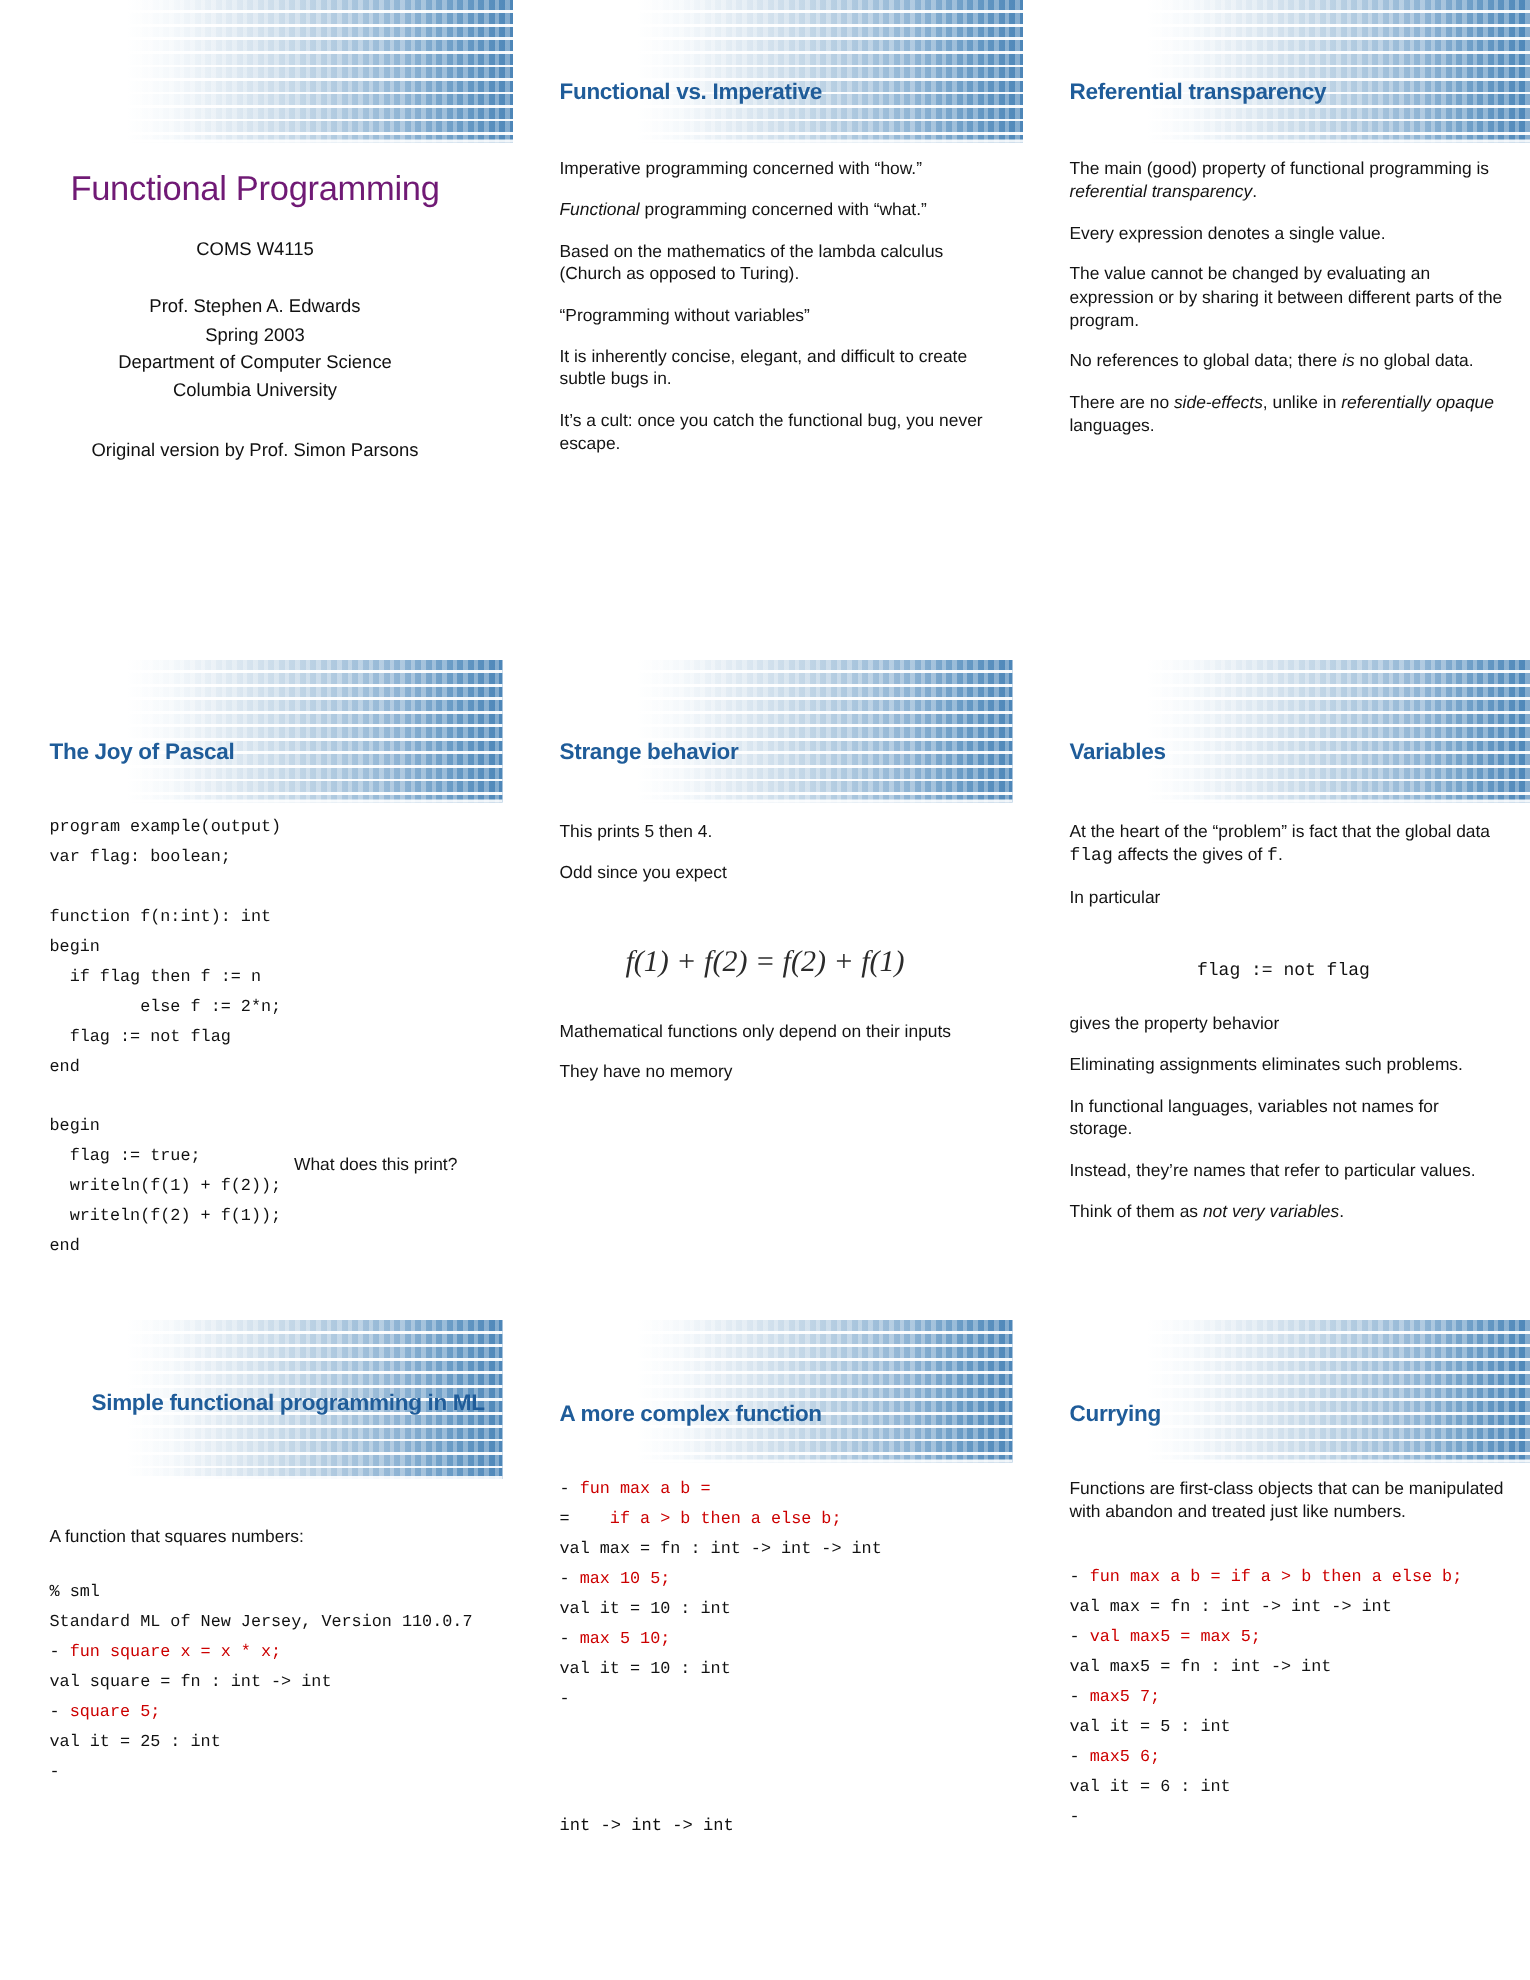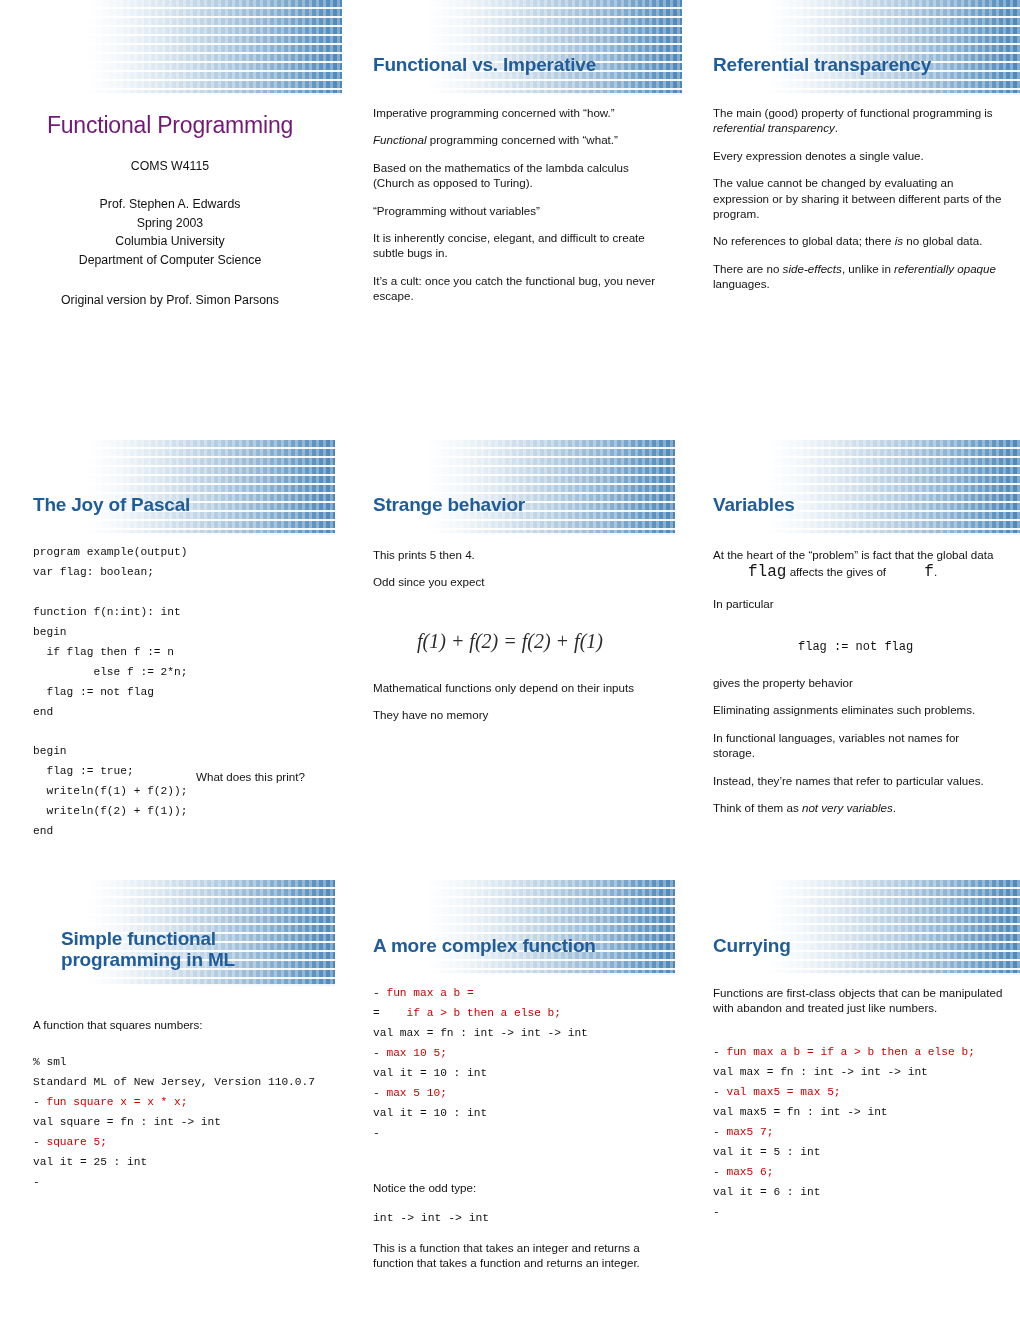--- a/index.html
+++ b/index.html
@@ -64,21 +64,21 @@
   
   .slide-title {
     position: absolute;
     font-weight: bold;
     color: #1F5C99;
     letter-spacing: -0.2px;
     line-height: 1.12;
     z-index: 3;
   }
   .title-heading {
-    font-size: 19px;
+    font-size: 15px;
   }
   .title-cover {
     font-size: 23px;
     color: #701a75;
     font-weight: normal;
   }
 
   
   .body {
     position: absolute;
@@ -107,22 +107,21 @@
     font-family: "Liberation Mono", "DejaVu Sans Mono", monospace;
     font-size: 11.2px;
     line-height: 1.78;
     white-space: pre;
     color: #111111;
   }
   .code .red { color: #CC0000; }
 
   .inline-code {
     font-family: "Liberation Mono", "DejaVu Sans Mono", monospace;
-    font-size: 16px;
-    margin-left: 35px;
+    font-size: 12px;
   }
 
   .code-callout {
     position: absolute;
     font-family: "Liberation Mono", "DejaVu Sans Mono", monospace;
     font-size: 12px;
     white-space: pre;
     color: #111111;
   }
 
@@ -147,22 +146,22 @@
 
 <div class="deck">
 
   <div class="slide" style="left:0;top:0;width:340px;height:440px;">
     <div class="banner" style="left:85px;width:257px;"></div>
     <div class="slide-title title-cover" style="left:0;top:113px;width:340px;text-align:center;">Functional Programming</div>
     <div class="cover-meta" style="left:0;top:157px;width:340px;">
       <div class="sub">COMS W4115</div>
       <div>Prof. Stephen A. Edwards</div>
       <div>Spring 2003</div>
+      <div>Department of Computer Science</div>
       <div>Columbia University</div>
-      <div>Department of Computer Science</div>
       <div class="orig">Original version by Prof. Simon Parsons</div>
     </div>
   </div>
 
   <div class="slide" style="left:340px;top:0;width:340px;height:440px;">
     <div class="banner" style="left:85px;width:257px;"></div>
     <div class="slide-title title-heading" style="left:33px;top:54px;width:300px;">Functional vs. Imperative</div>
     <div class="body" style="left:33px;top:105px;width:290px;">
       <p>Imperative programming concerned with “how.”</p>
       <p><i>Functional</i><span> programming concerned with “what.”</span></p>
@@ -256,27 +255,21 @@
     <div class="banner" style="left:85px;width:250px;"></div>
     <div class="slide-title title-heading" style="left:33px;top:55px;width:300px;">A more complex function</div>
     <div class="code" style="left:33px;top:104px;width:300px;"><span><span>- </span><span class="red">fun max a b =</span></span>
 <span><span>= </span><span class="red">   if a &gt; b then a else b;</span></span>
 <span><span>val max = fn : int -&gt; int -&gt; int</span></span>
 <span><span>- </span><span class="red">max 10 5;</span></span>
 <span><span>val it = 10 : int</span></span>
 <span><span>- </span><span class="red">max 5 10;</span></span>
 <span><span>val it = 10 : int</span></span>
 <span><span>-</span></span></div>
-    <div class="body" style="left:33px;top:300px;width:290px;">
-      <p>Notice the odd type:</p>
-    </div>
     <div class="code-callout" style="left:33px;top:332px;font-size:11.4px;">int -&gt; int -&gt; int</div>
-    <div class="body" style="left:33px;top:360px;width:290px;">
-      <p>This is a function that takes an integer and returns a function that takes a function and returns an integer.</p>
-    </div>
   </div>
 
   <div class="slide" style="left:680px;top:880px;width:340px;height:440px;">
     <div class="banner" style="left:85px;width:255px;"></div>
     <div class="slide-title title-heading" style="left:33px;top:55px;width:300px;">Currying</div>
     <div class="body" style="left:33px;top:105px;width:290px;">
       <p>Functions are first-class objects that can be manipulated with abandon and treated just like numbers.</p>
     </div>
     <div class="code" style="left:33px;top:163px;width:305px;"><span><span>- </span><span class="red">fun max a b = if a &gt; b then a else b;</span></span>
 <span><span>val max = fn : int -&gt; int -&gt; int</span></span>

